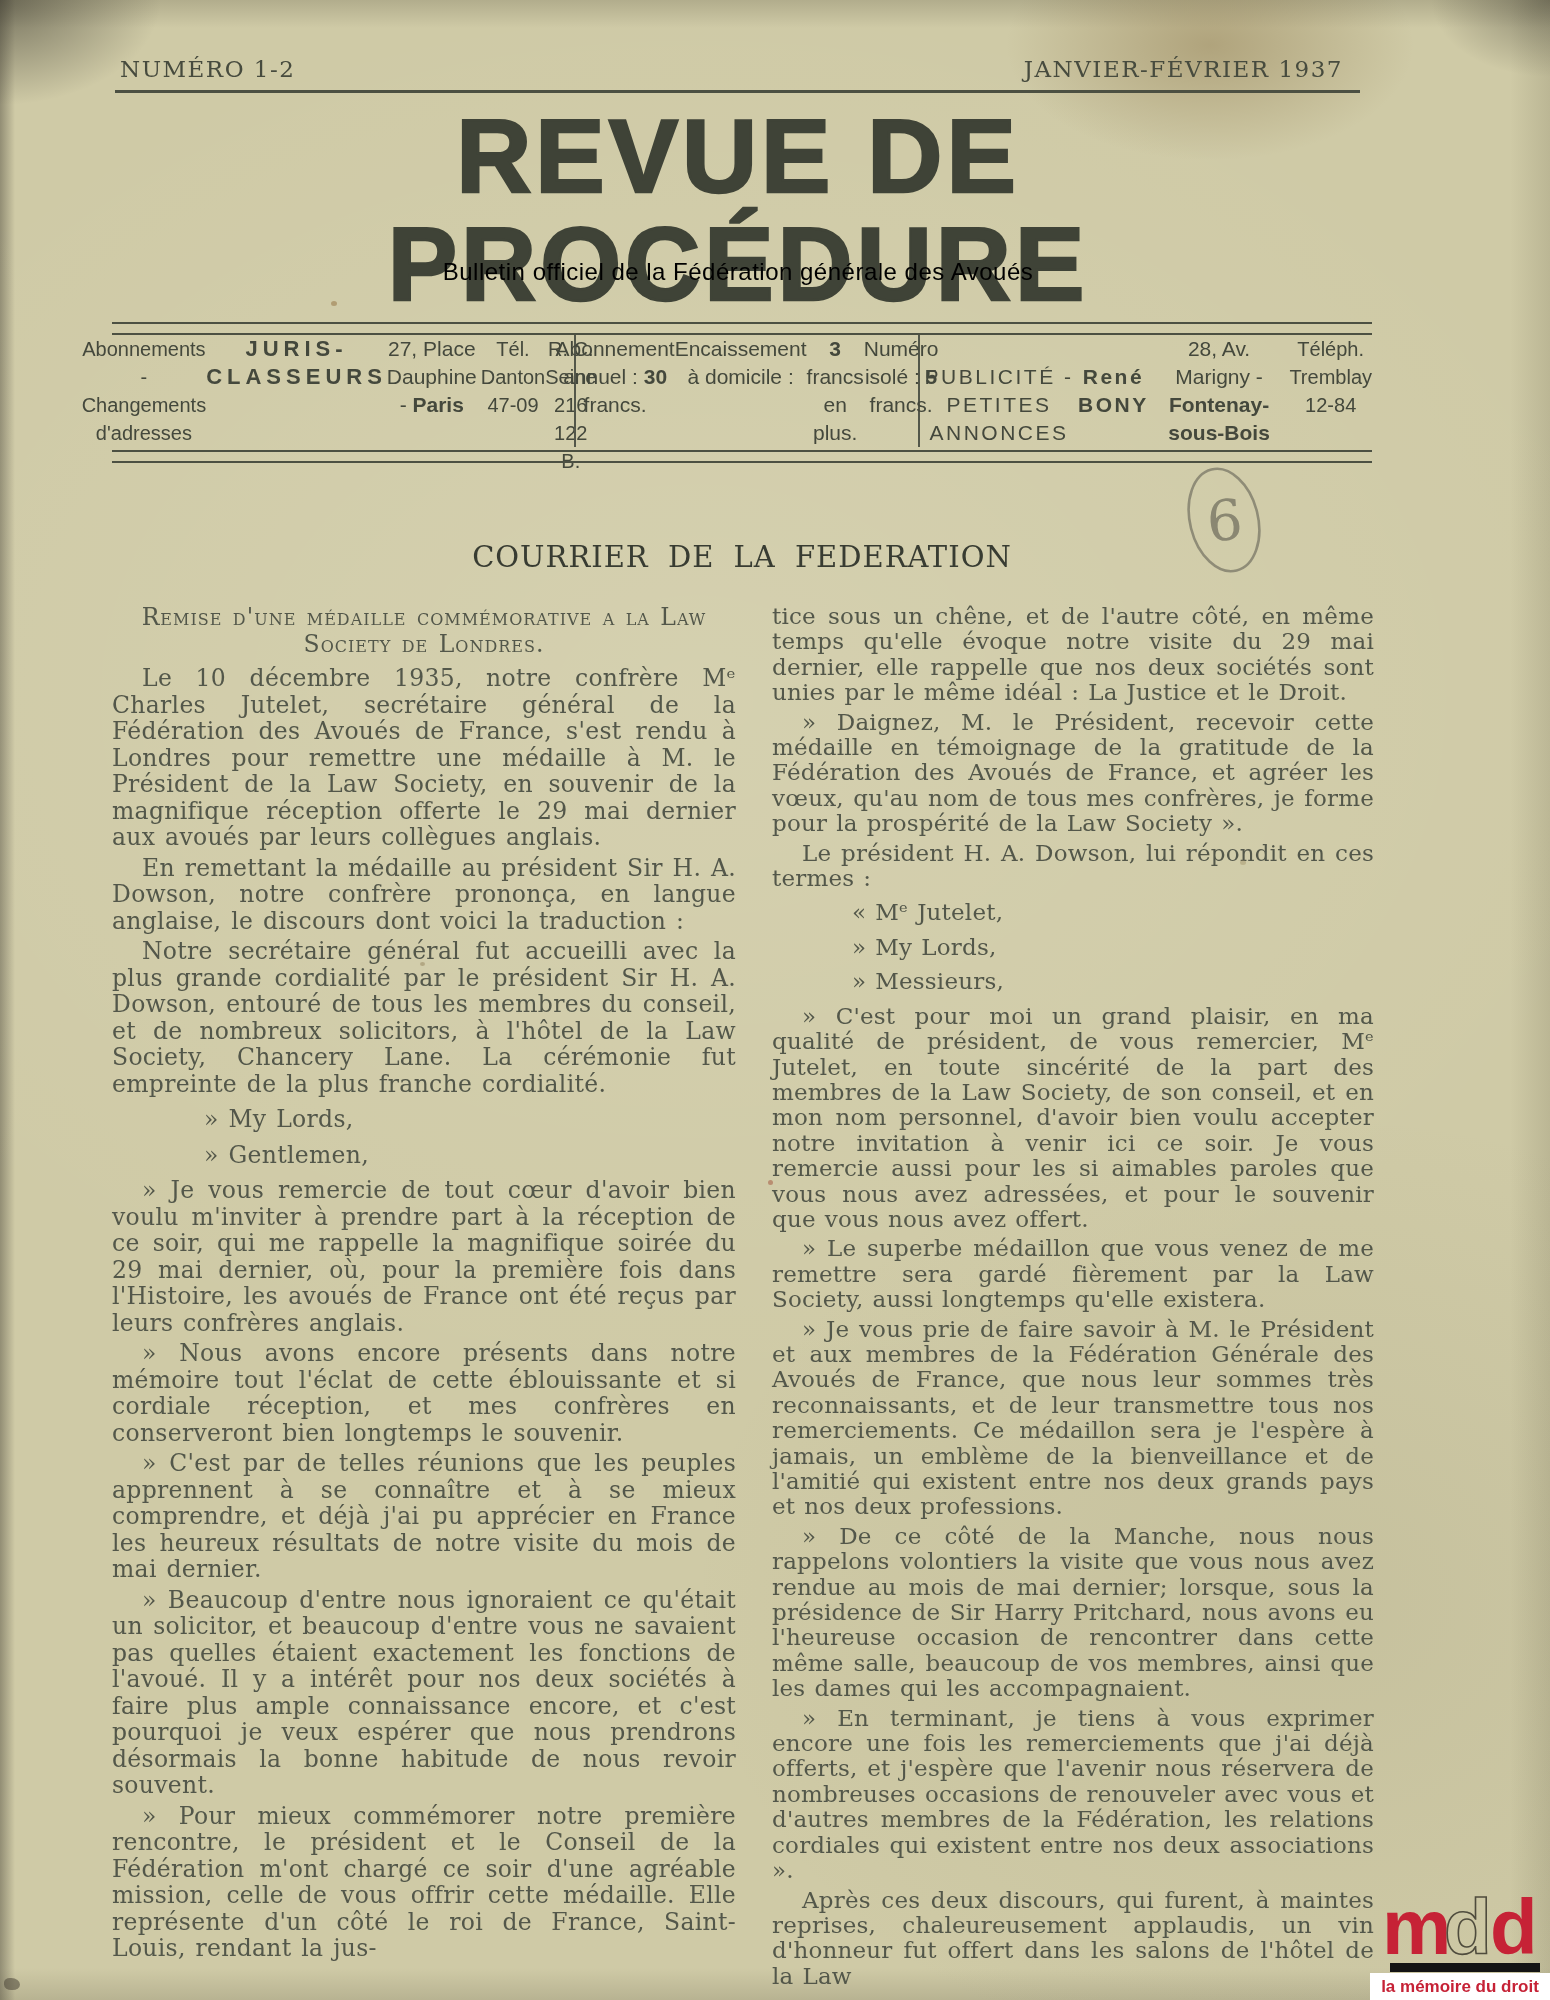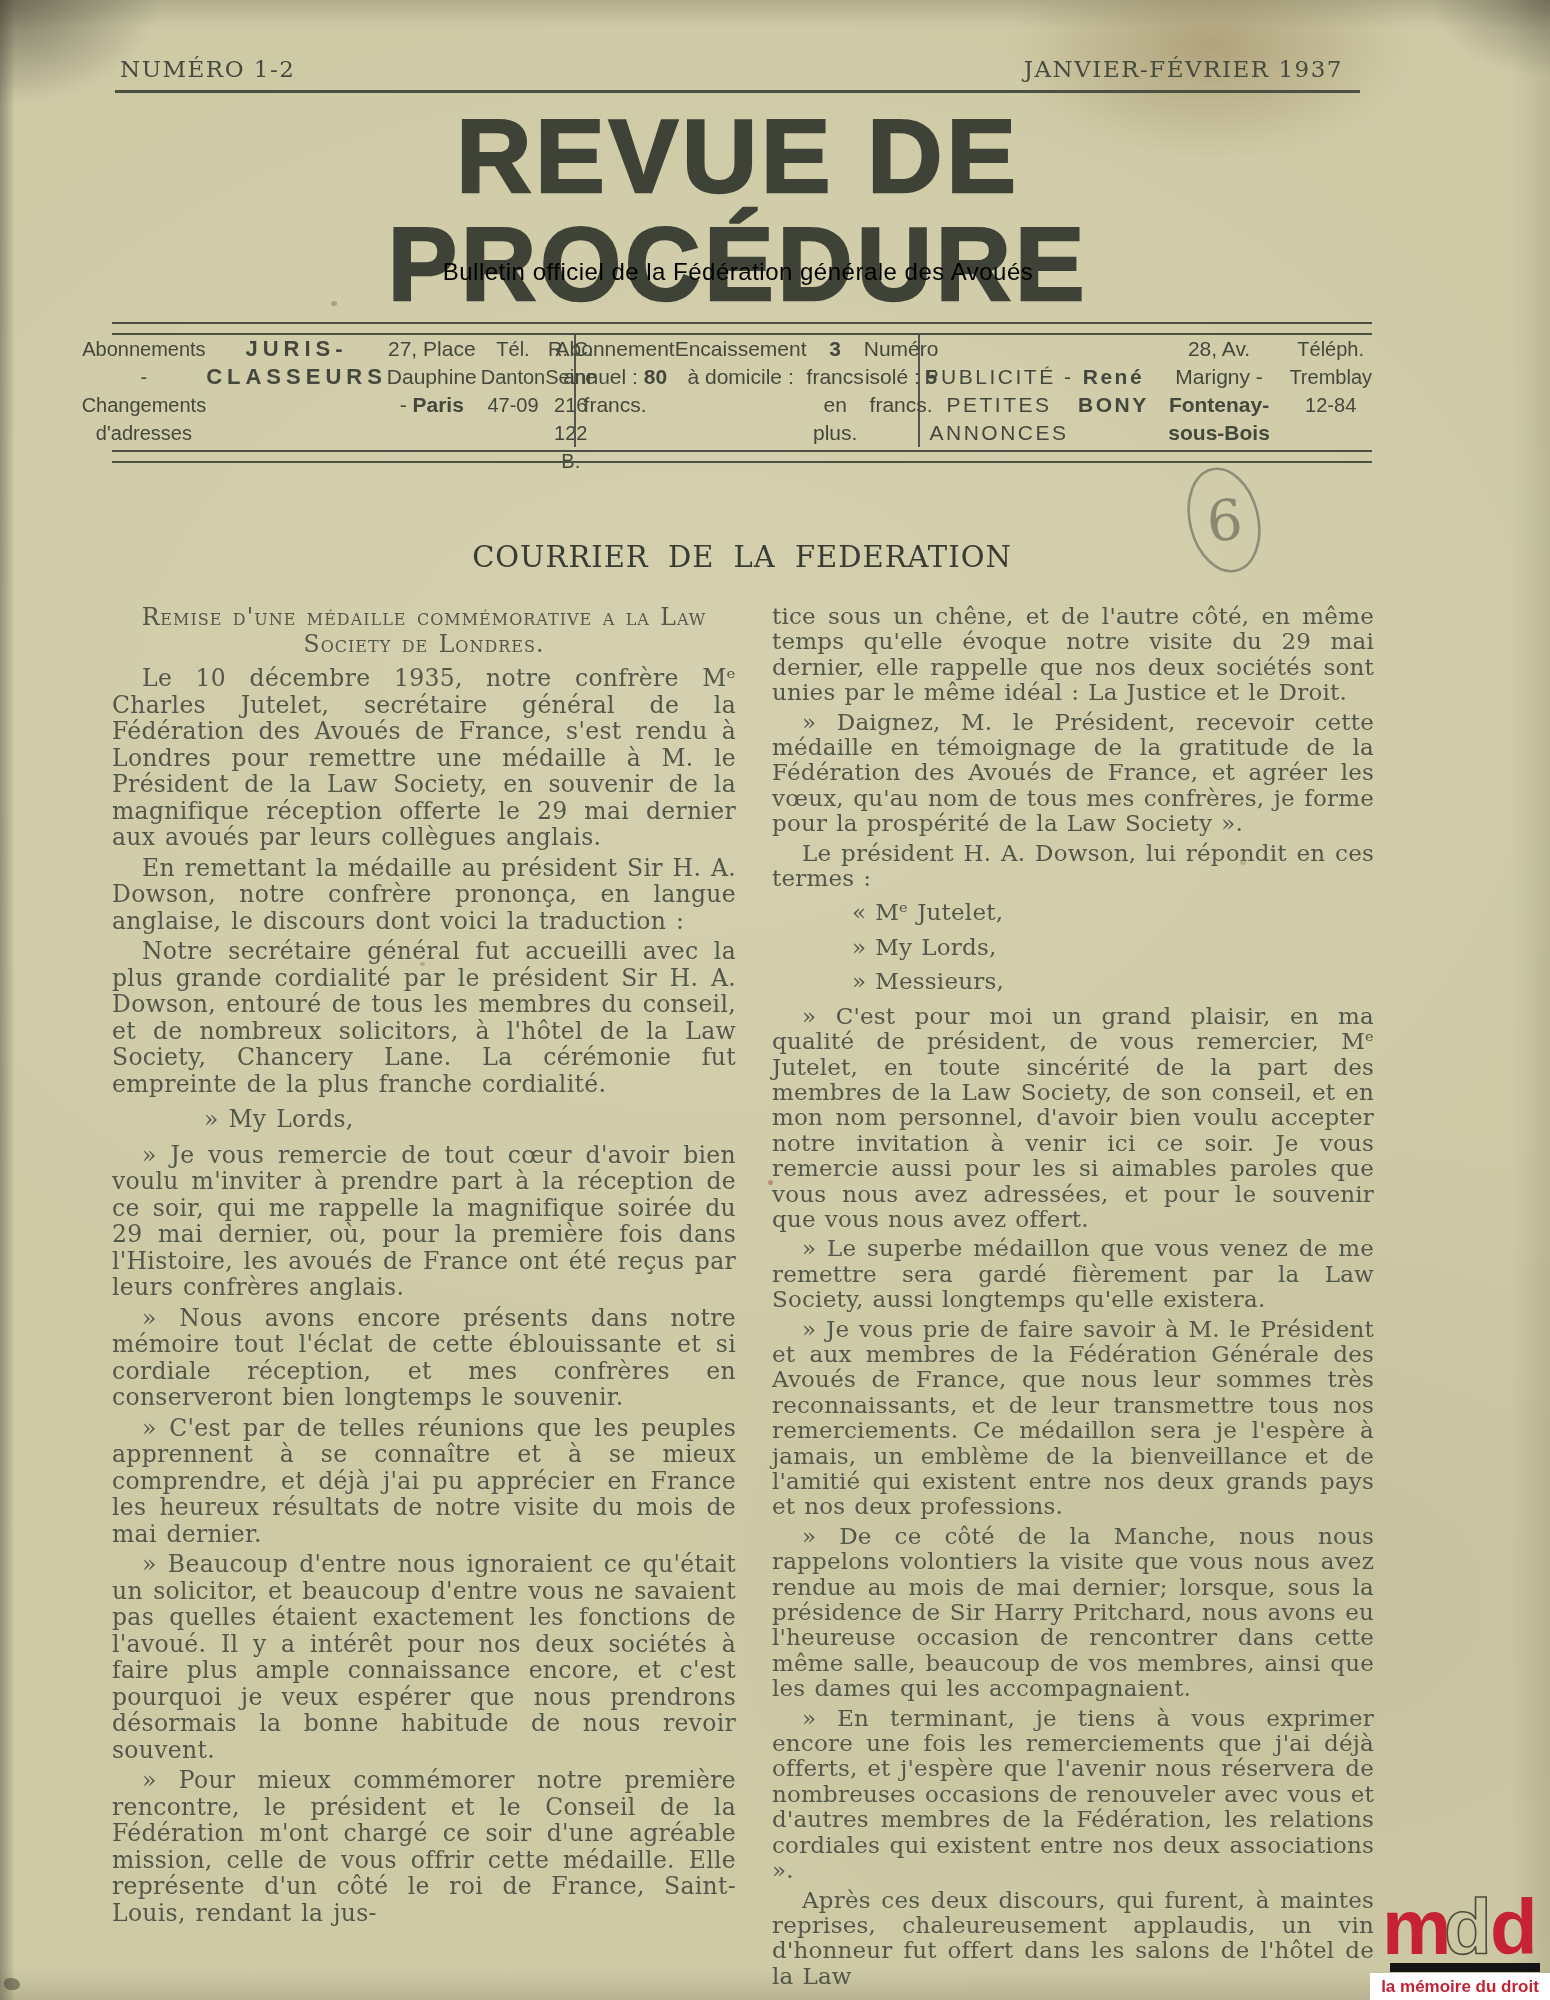--- a/index.html
+++ b/index.html
@@ -90,21 +90,21 @@
   <div class="info-col col-left">
     <div class="fs20">Abonnements - Changements d'adresses</div>
     <div class="b sp-wide">JURIS-CLASSEURS</div>
     <div class="fs21"><span>27, Place Dauphine - </span><span class="b">Paris</span></div>
     <div class="fs20 tel-row">
       <span>Tél. Danton 47-09</span>
       <span>R. C. Seine 216 122 B.</span>
     </div>
   </div>
   <div class="info-col col-mid">
-    <div class="fs21"><span>Abonnement annuel : </span><span class="b">80</span><span> francs.</span></div>
+    <div class="fs21"><span>Abonnement annuel : </span><span class="b">30</span><span> francs.</span></div>
     <div class="fs21">Encaissement à domicile :</div>
     <div class="fs21"><span class="b">3</span><span> francs en plus.</span></div>
     <div class="fs21"><span>Numéro isolé : </span><span class="b">5</span><span> francs.</span></div>
   </div>
   <div class="info-col col-right">
     <div class="fs21 sp-med">PUBLICITÉ - PETITES ANNONCES</div>
     <div class="b fs21 sp-med">René BONY</div>
     <div class="fs21"><span>28, Av. Marigny - </span><span class="b">Fontenay-sous-Bois</span></div>
     <div class="fs20">Téléph. Tremblay 12-84</div>
   </div>
@@ -116,20 +116,21 @@
   <text x="29" y="88" font-family="DejaVu Serif, serif" font-size="56" fill="#8a8772" transform="rotate(-4 48 70)">6</text>
 </svg>
 
 <div class="abs section-title">COURRIER DE LA FEDERATION</div>
 <div class="abs column col-a">
     <div class="body-subheading">Remise d'une médaille commémorative a la Law Society de Londres.</div>
     <div class="body-para">Le 10 décembre 1935, notre confrère Mᵉ Charles Jutelet, secrétaire général de la Fédération des Avoués de France, s'est rendu à Londres pour remettre une médaille à M. le Président de la Law Society, en souvenir de la magnifique réception offerte le 29 mai dernier aux avoués par leurs collègues anglais.</div>
     <div class="body-para">En remettant la médaille au président Sir H. A. Dowson, notre confrère prononça, en langue anglaise, le discours dont voici la traduction :</div>
     <div class="body-para">Notre secrétaire général fut accueilli avec la plus grande cordialité par le président Sir H. A. Dowson, entouré de tous les membres du conseil, et de nombreux solicitors, à l'hôtel de la Law Society, Chancery Lane. La cérémonie fut empreinte de la plus franche cordialité.</div>
     <div class="body-quote">» My Lords,</div>
+    <div class="body-quote">» Gentlemen,</div>
     <div class="body-para">» Je vous remercie de tout cœur d'avoir bien voulu m'inviter à prendre part à la réception de ce soir, qui me rappelle la magnifique soirée du 29 mai dernier, où, pour la première fois dans l'Histoire, les avoués de France ont été reçus par leurs confrères anglais.</div>
     <div class="body-para">» Nous avons encore présents dans notre mémoire tout l'éclat de cette éblouissante et si cordiale réception, et mes confrères en conserveront bien longtemps le souvenir.</div>
     <div class="body-para">» C'est par de telles réunions que les peuples apprennent à se connaître et à se mieux comprendre, et déjà j'ai pu apprécier en France les heureux résultats de notre visite du mois de mai dernier.</div>
     <div class="body-para">» Beaucoup d'entre nous ignoraient ce qu'était un solicitor, et beaucoup d'entre vous ne savaient pas quelles étaient exactement les fonctions de l'avoué. Il y a intérêt pour nos deux sociétés à faire plus ample connaissance encore, et c'est pourquoi je veux espérer que nous prendrons désormais la bonne habitude de nous revoir souvent.</div>
     <div class="body-para">» Pour mieux commémorer notre première rencontre, le président et le Conseil de la Fédération m'ont chargé ce soir d'une agréable mission, celle de vous offrir cette médaille. Elle représente d'un côté le roi de France, Saint-Louis, rendant la jus-</div>
   </div>
 <div class="abs column col-b">
     <div class="body-cont">tice sous un chêne, et de l'autre côté, en même temps qu'elle évoque notre visite du 29 mai dernier, elle rappelle que nos deux sociétés sont unies par le même idéal : La Justice et le Droit.</div>
     <div class="body-para">» Daignez, M. le Président, recevoir cette médaille en témoignage de la gratitude de la Fédération des Avoués de France, et agréer les vœux, qu'au nom de tous mes confrères, je forme pour la prospérité de la Law Society ».</div>
     <div class="body-para">Le président H. A. Dowson, lui répondit en ces termes :</div>

